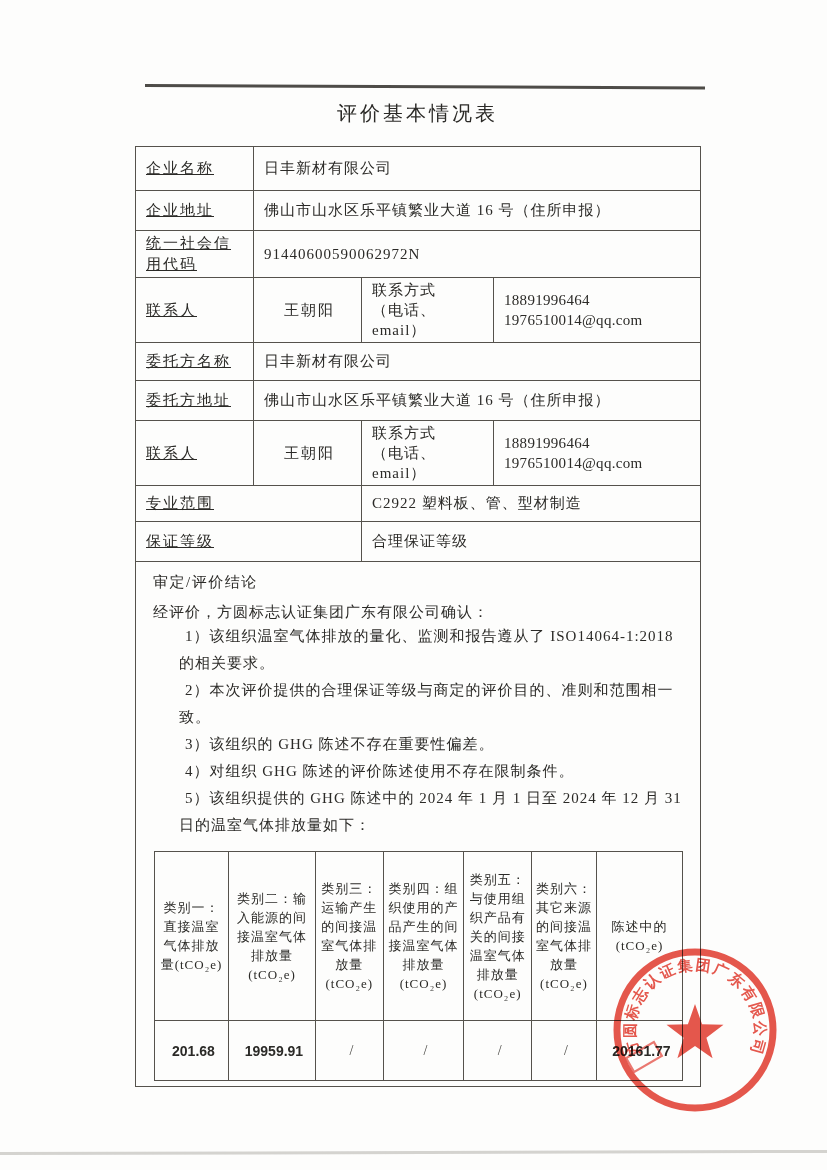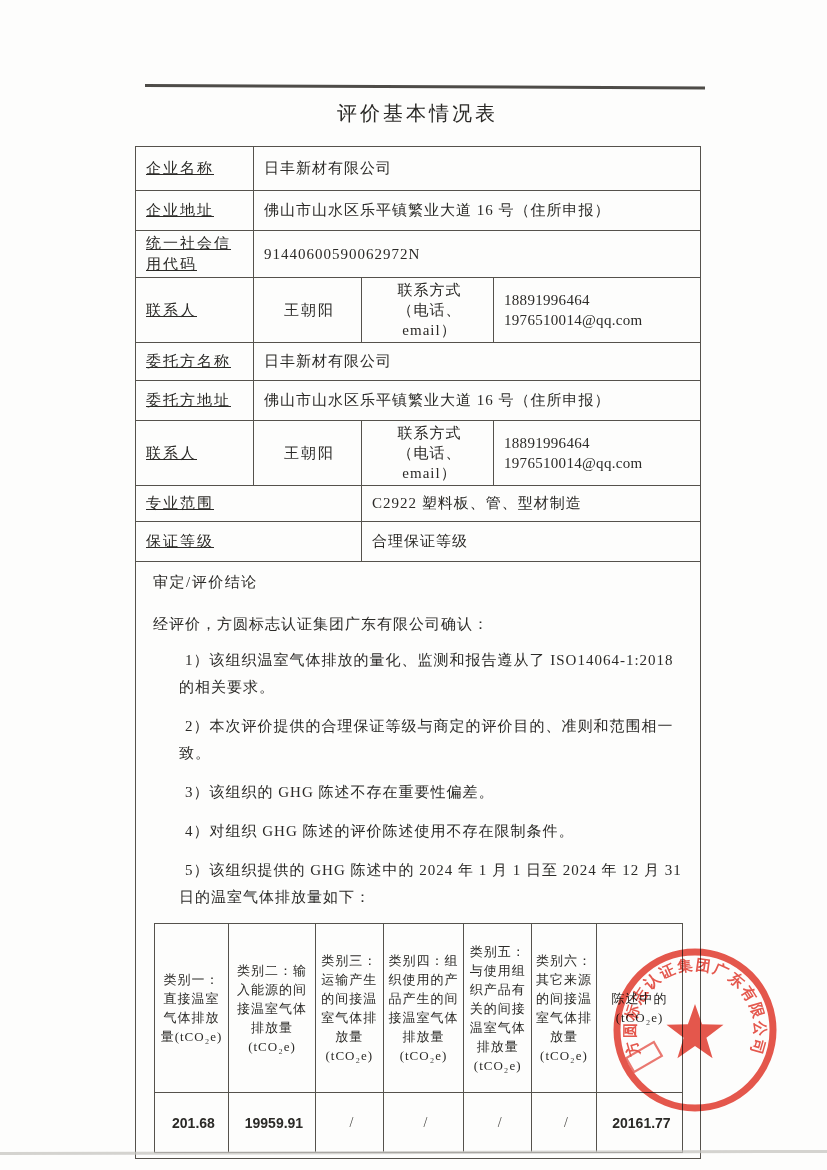--- a/index.html
+++ b/index.html
@@ -20,30 +20,30 @@
   table.main {
     position:absolute; left:135px; top:146px; width:565px;
     border-collapse:collapse; table-layout:fixed;
   }
   table.main td {
     border:1.8px solid #55524c; font-size:15px; vertical-align:middle;
     padding:2px 6px 2px 10px; overflow:hidden;
   }
   td.lab { letter-spacing:2px; line-height:21px;text-decoration:underline; }
   td.cen { text-align:center; padding:2px 4px; letter-spacing:2px; }
-  td.method { text-align:center; padding:2px 2px; letter-spacing:1px; line-height:20px; }
+  td.method { text-align:left; padding:2px 2px; letter-spacing:1px; line-height:20px; }
   td.vals { padding:2px 4px 2px 8px; line-height:20px; letter-spacing:0.3px; }
   td.val { letter-spacing:1px; }
   
   td.concl { padding:0; vertical-align:top; }
   .concl-inner { padding:8px 8px 0 5px; }
   .concl-heading { font-size:15px; letter-spacing:1.5px; padding-left:2px; line-height:21px; }
-  .concl-intro { margin-top:21px; padding-left:2px; letter-spacing:1px; line-height:21px; }
+  .concl-intro { margin-top:9px; padding-left:2px; letter-spacing:1px; line-height:21px; }
   .concl-item {
-    margin-top:12px; padding-left:28px; text-indent:6px;
+    margin-top:0; padding-left:28px; text-indent:6px;
     line-height:27px; letter-spacing:1px; font-size:15px;
   }
   
   table.em {
     width:calc(100% - 6px); margin:12px 3px 3px 3px;
     border-collapse:collapse; table-layout:fixed;
   }
   table.em th, table.em td {
     border:1.8px solid #55524c; text-align:center; vertical-align:middle;
   }

